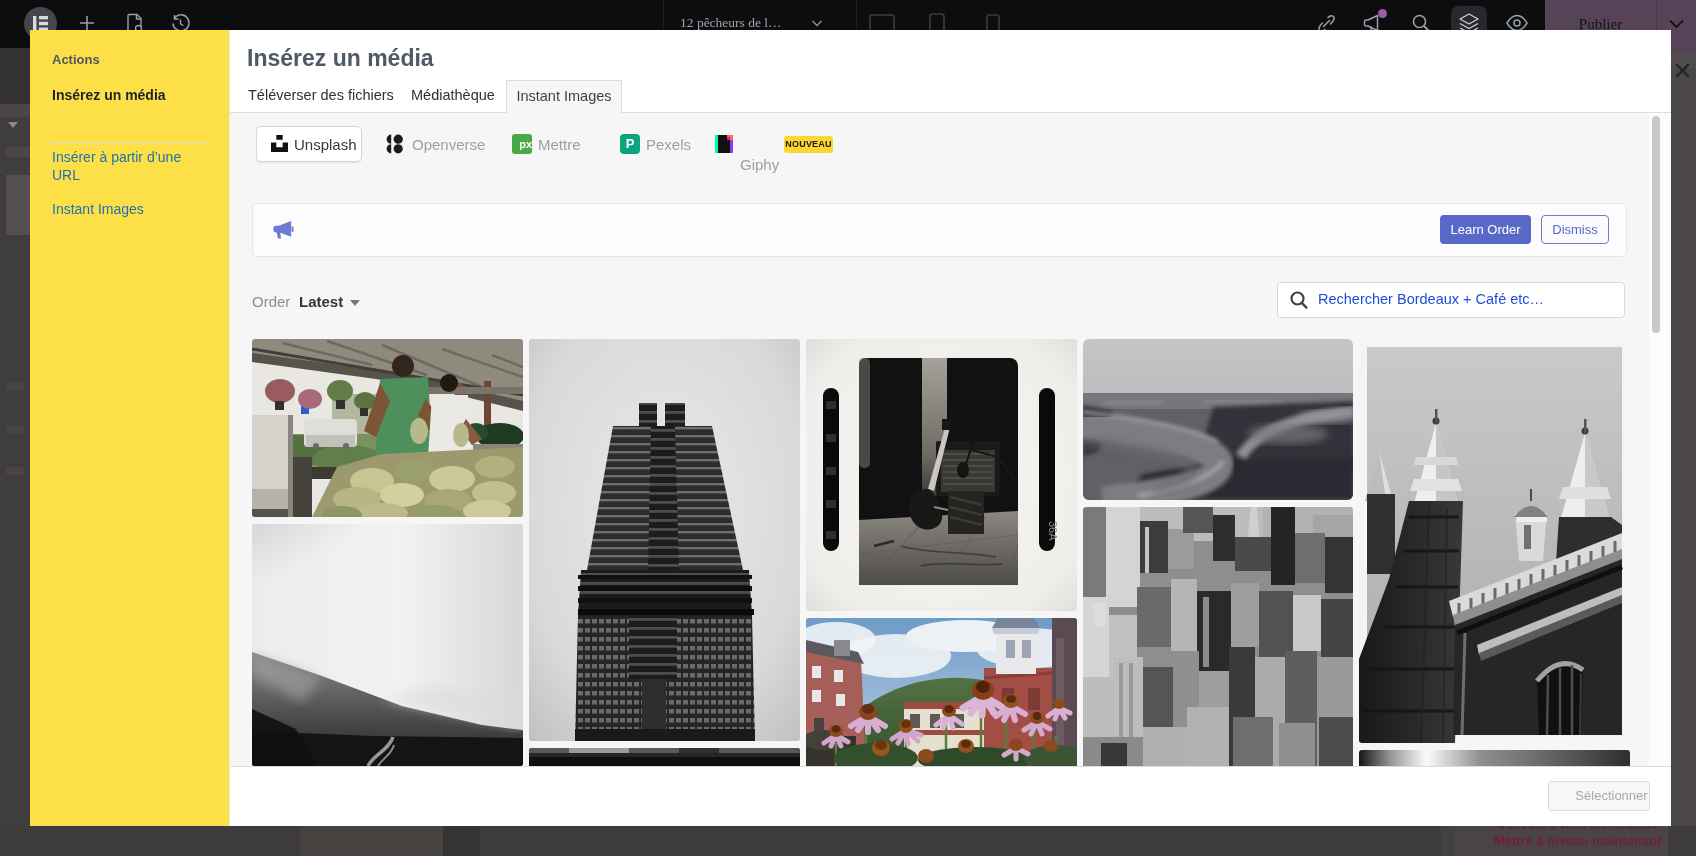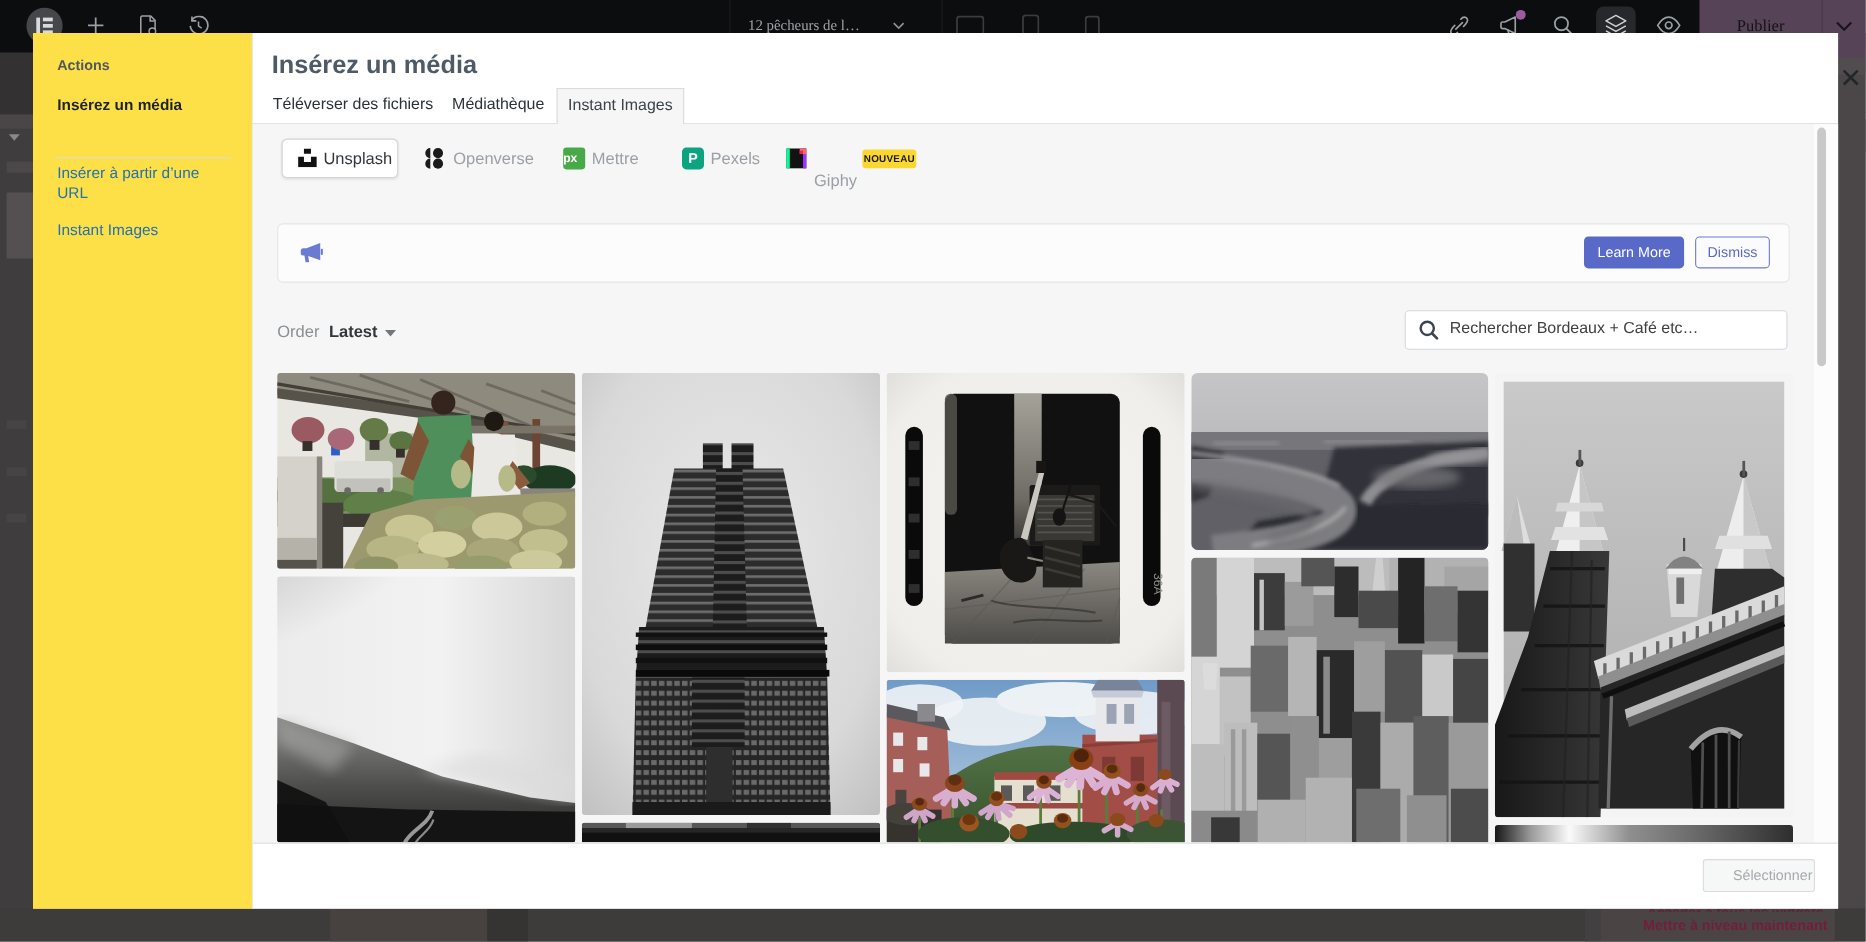--- a/index.html
+++ b/index.html
@@ -130,51 +130,51 @@
     </svg>
     <div class="abs" style="left:64px;top:23px;font-size:15px;font-weight:500;color:#32373c;">Unsplash</div>
     <svg class="abs" style="left:154px;top:21px;" width="21" height="20" viewBox="0 0 21 20">
       <g fill="#1b1b1b">
         <path d="M7.2 0.6a4.6 4.6 0 0 0 0 9.2zM7.2 10.2a4.6 4.6 0 0 0 0 9.2z"></path>
         <circle cx="14.2" cy="5.2" r="4.6"></circle>
         <circle cx="14.2" cy="14.8" r="4.6"></circle>
       </g>
     </svg>
     <div class="abs" style="left:182px;top:23px;font-size:15px;color:#9aa0a5;">Openverse</div>
-    <div class="abs" style="left:282px;top:21px;width:20px;height:20px;background:#48a948;border-radius:3px;color:#fff;font-size:11px;font-weight:bold;text-align:left;line-height:20px;">px</div>
+    <div class="abs" style="left:282px;top:21px;width:20px;height:20px;background:#48a948;border-radius:3px;color:#fff;font-size:11px;font-weight:bold;text-align:right;line-height:20px;">px</div>
     <div class="abs" style="left:308px;top:23px;font-size:15px;color:#9aa0a5;">Mettre</div>
     <div class="abs" style="left:390px;top:21px;width:20px;height:20px;background:#0ba47f;border-radius:4px;color:#fff;font-size:13px;font-weight:bold;text-align:center;line-height:20px;">P</div>
     <div class="abs" style="left:416px;top:23px;font-size:15px;color:#9aa0a5;">Pexels</div>
     <svg class="abs" style="left:484px;top:21px;" width="20" height="20" viewBox="0 0 20 20">
       <rect x="1" y="1" width="18" height="18" fill="#121212"></rect>
       <rect x="1" y="1" width="3" height="18" fill="#00ff99"></rect>
       <rect x="16" y="6" width="3" height="13" fill="#9933ff"></rect>
       <rect x="13" y="1" width="6" height="5" fill="#ff6666"></rect>
       <rect x="13" y="3" width="3" height="3" fill="#e91e63"></rect>
     </svg>
     <div class="abs" style="left:510px;top:23px;font-size:15px;color:#9aa0a5;margin-top:20px;">Giphy</div>
     <div class="abs" style="left:554px;top:23px;width:49px;height:17px;background:#fbd731;border-radius:3px;font-size:9px;font-weight:bold;color:#1b1b1b;text-align:center;line-height:17px;letter-spacing:.2px;">NOUVEAU</div>
 
     <div class="abs" style="left:22px;top:90px;width:1375px;height:54px;background:#fcfcfc;border:1px solid #e4e5e7;border-radius:5px;"></div>
     <svg class="abs" style="left:41px;top:105px;" width="23" height="23" viewBox="0 0 24 24">
       <path d="M21 3 8 8H5a2.5 2.5 0 0 0-2.5 2.5v2A2.5 2.5 0 0 0 5 15h1l1 5.5a1 1 0 0 0 1 .8h1.6a.8.8 0 0 0 .8-1L9.6 15.3 21 19.5z" fill="#6b7bd1"></path>
       <path d="M22.5 9.5v4" stroke="#6b7bd1" stroke-width="2" stroke-linecap="round"></path>
     </svg>
-    <div class="abs" style="left:1210px;top:102px;width:91px;height:29px;background:#5869c7;border-radius:4px;color:#fff;font-size:13px;text-align:center;line-height:29px;">Learn More</div>
+    <div class="abs" style="left:1210px;top:102px;width:91px;height:29px;background:#5869c7;border-radius:4px;color:#fff;font-size:13px;text-align:center;line-height:29px;">Learn Order</div>
     <div class="abs" style="left:1311px;top:102px;width:68px;height:29px;background:#fbfbfd;border:1px solid #6c7ccd;border-radius:4px;color:#5869c7;font-size:13px;text-align:center;line-height:27px;">Dismiss</div>
 
     <div class="abs" style="left:22px;top:180px;font-size:15px;color:#8a8f94;">Order</div>
     <div class="abs" style="left:69px;top:180px;font-size:15px;font-weight:bold;color:#32373c;">Latest</div>
     <div class="abs" style="left:120px;top:187px;width:0;height:0;border-left:5px solid transparent;border-right:5px solid transparent;border-top:6px solid #72777c;"></div>
     <div class="abs" style="left:1047px;top:169px;width:348px;height:36px;background:#fff;border:1px solid #d4d7dc;border-radius:4px;"></div>
     <svg class="abs" style="left:1059px;top:177px;" width="20" height="20" viewBox="0 0 20 20">
       <circle cx="8.5" cy="8.5" r="6" fill="none" stroke="#3d4450" stroke-width="2.2"></circle>
       <path d="M13 13.2l4.4 4.4" stroke="#3d4450" stroke-width="2.4" stroke-linecap="round"></path>
     </svg>
-    <div class="abs" style="left:1088px;top:178px;font-size:14.5px;color:#404040;">Rechercher Bordeaux + Café etc…</div>
+    <div class="abs" style="left:1088px;top:178px;font-size:14.5px;color:#1d4ed8;">Rechercher Bordeaux + Café etc…</div>
 
     <svg class="abs" style="left:22px;top:226px;border-radius:3px;" width="271" height="178" viewBox="0 0 271 178">
       <rect width="271" height="178" fill="#e9e7e1"></rect>
       <rect x="80" y="55" width="55" height="55" fill="#9aa288" opacity=".7"></rect>
       <rect x="0" y="95" width="140" height="45" fill="#7c925e"></rect>
       <ellipse cx="40" cy="112" rx="42" ry="16" fill="#55713f"></ellipse>
       <ellipse cx="95" cy="120" rx="35" ry="14" fill="#618049"></ellipse>
       <rect x="20" y="128" width="115" height="12" fill="#3d3a33"></rect>
       <rect x="52" y="80" width="53" height="28" rx="4" fill="#dfdfda"></rect>
       <rect x="54" y="96" width="49" height="12" fill="#c2c2bc"></rect>

